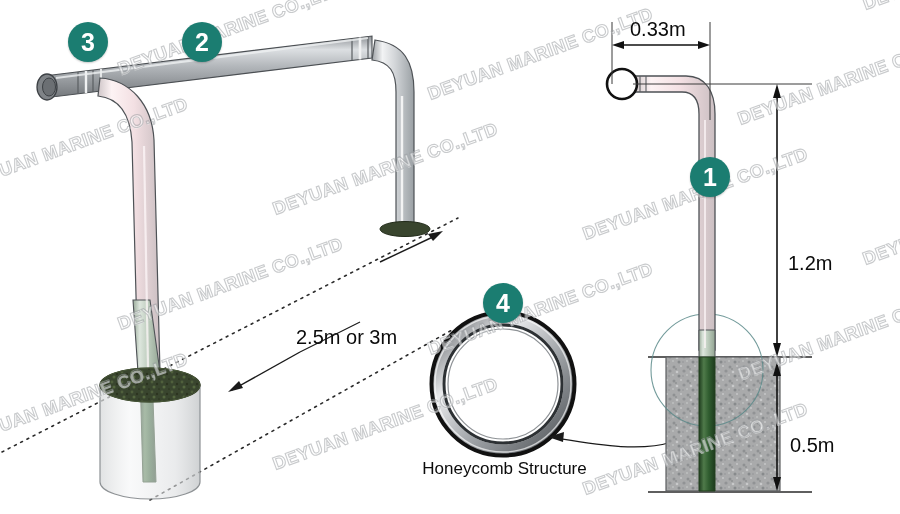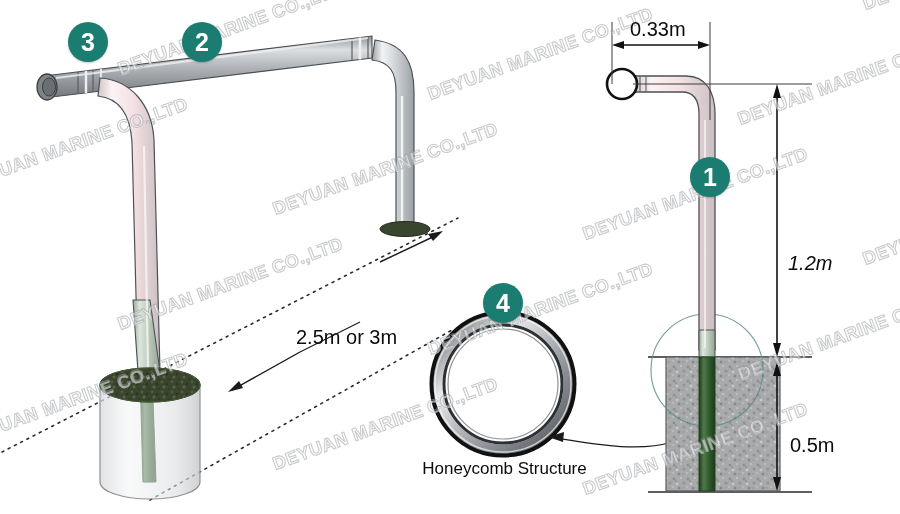--- a/index.html
+++ b/index.html
@@ -286,21 +286,21 @@
     <div class="wm" style="left:860px;  top:250px;">DEYUAN MARINE CO.,LTD</div>
     <div class="wm" style="left:860px;  top:-5px;">DEYUAN MARINE CO.,LTD</div>
   </div>
 
   <div class="badge" style="left:68px; top:22px;">3</div>
   <div class="badge" style="left:182px; top:22px;">2</div>
   <div class="badge" style="left:690px; top:157px;">1</div>
   <div class="badge" style="left:483px; top:283px;">4</div>
 
   <div class="lbl dim" style="left:630px; top:18px;">0.33m</div>
-  <div class="lbl dim" style="left:788px; top:252px;font-style:italic;">1.2m</div>
+  <div class="lbl dim" style="left:788px; top:252px;">1.2m</div>
   <div class="lbl dim" style="left:790px; top:434px;">0.5m</div>
   <div class="lbl dim" style="left:296px; top:314px;margin-top:12px;">2.5m or 3m</div>
 
   <div class="lbl cap" style="left:412px; top:459px; width:185px;">
     <div>Honeycomb Structure</div>
   </div>
 
 </div>
 
 </body></html>

